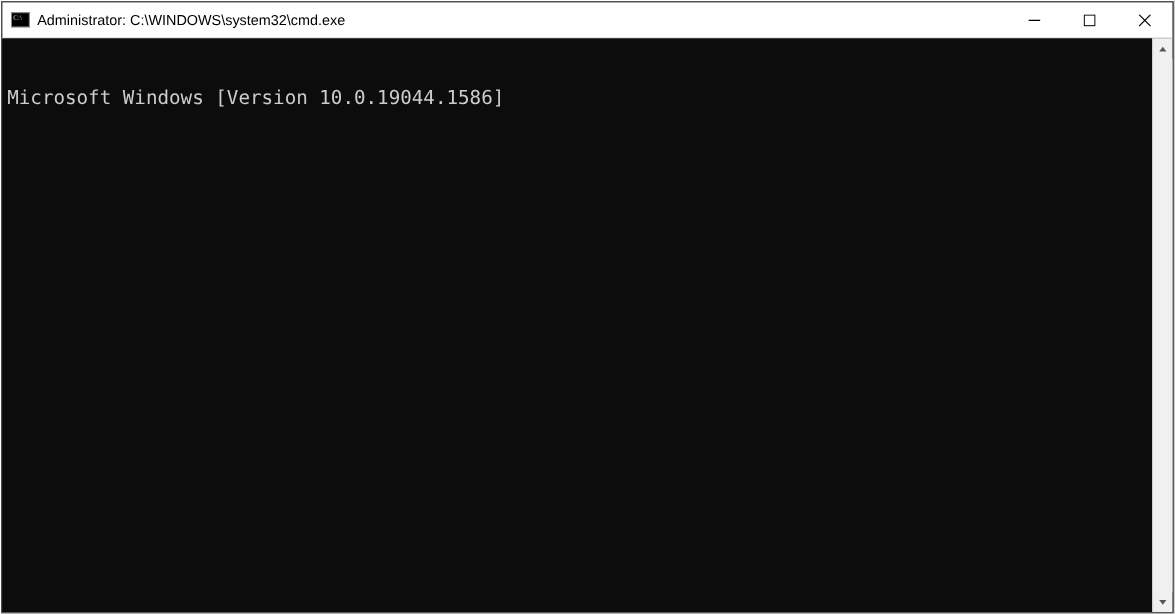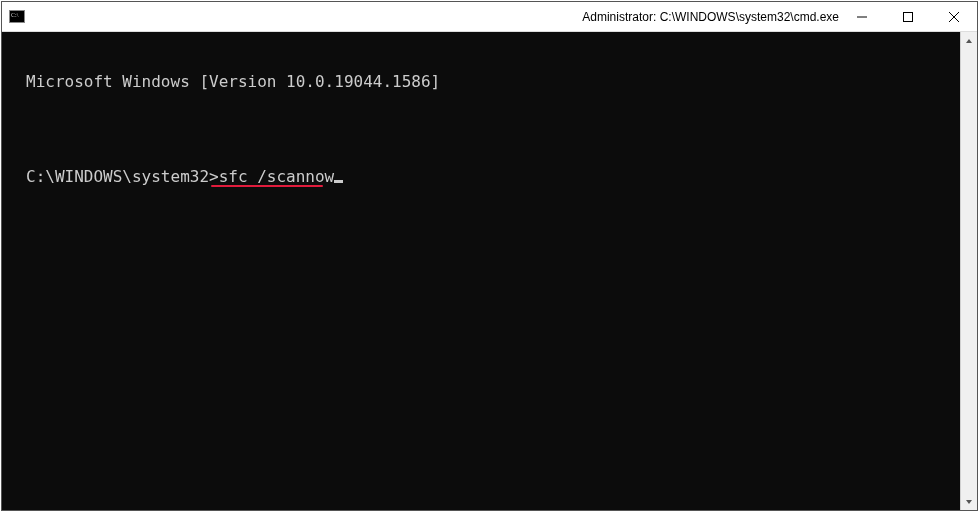--- a/index.html
+++ b/index.html
@@ -21,21 +21,20 @@
     display: flex;
     flex-direction: column;
   }
   .titlebar {
     height: 30px;
     background: #fff;
     display: flex;
     align-items: center;
     border-bottom: 1px solid #ddd;
     flex-shrink: 0;
-    text-align: right;
   }
   .title-icon {
     width: 16px;
     height: 16px;
     margin-left: 7px;
     margin-right: 6px;
     display: flex;
     align-items: center;
     justify-content: center;
   }
@@ -55,21 +54,20 @@
     display: flex;
     align-items: center;
     justify-content: center;
     color: #000;
   }
   .win-btn svg { display:block; }
   .body-row {
     flex: 1;
     display: flex;
     min-height: 0;
-    padding-left: 20px;
   }
   .terminal {
     flex: 1;
     background: #0c0c0c;
     color: #cccccc;
     font-family: Consolas, "Lucida Console", monospace;
     font-size: 16px;
     line-height: 19px;
     padding: 2px 4px;
     white-space: pre;
@@ -139,21 +137,20 @@
             <line x1="10" y1="0" x2="0" y2="10" stroke="#000" stroke-width="1"></line>
           </svg>
       </div>
     </div>
   </div>
 
   <div class="body-row">
     <div class="terminal">
       <div class="line">Microsoft Windows [Version 10.0.19044.1586]</div>
       <div class="line"></div>
-      <div class="line"><span class="prompt-line"><span>C:\WINDOWS\system32&gt;</span><span>sfc /scannow</span><span class="cursor"></span><span class="underline" style="left:185px; top:18px; width:112px;"></span></span></div>
     </div>
     <div class="scrollbar">
       <div class="sb-btn">
         <svg width="8" height="8" viewBox="0 0 8 8">
             <polygon points="4,2 7,6 1,6" fill="#555"></polygon>
           </svg>
       </div>
       <div class="sb-track"></div>
       <div class="sb-btn">
         <svg width="8" height="8" viewBox="0 0 8 8">

